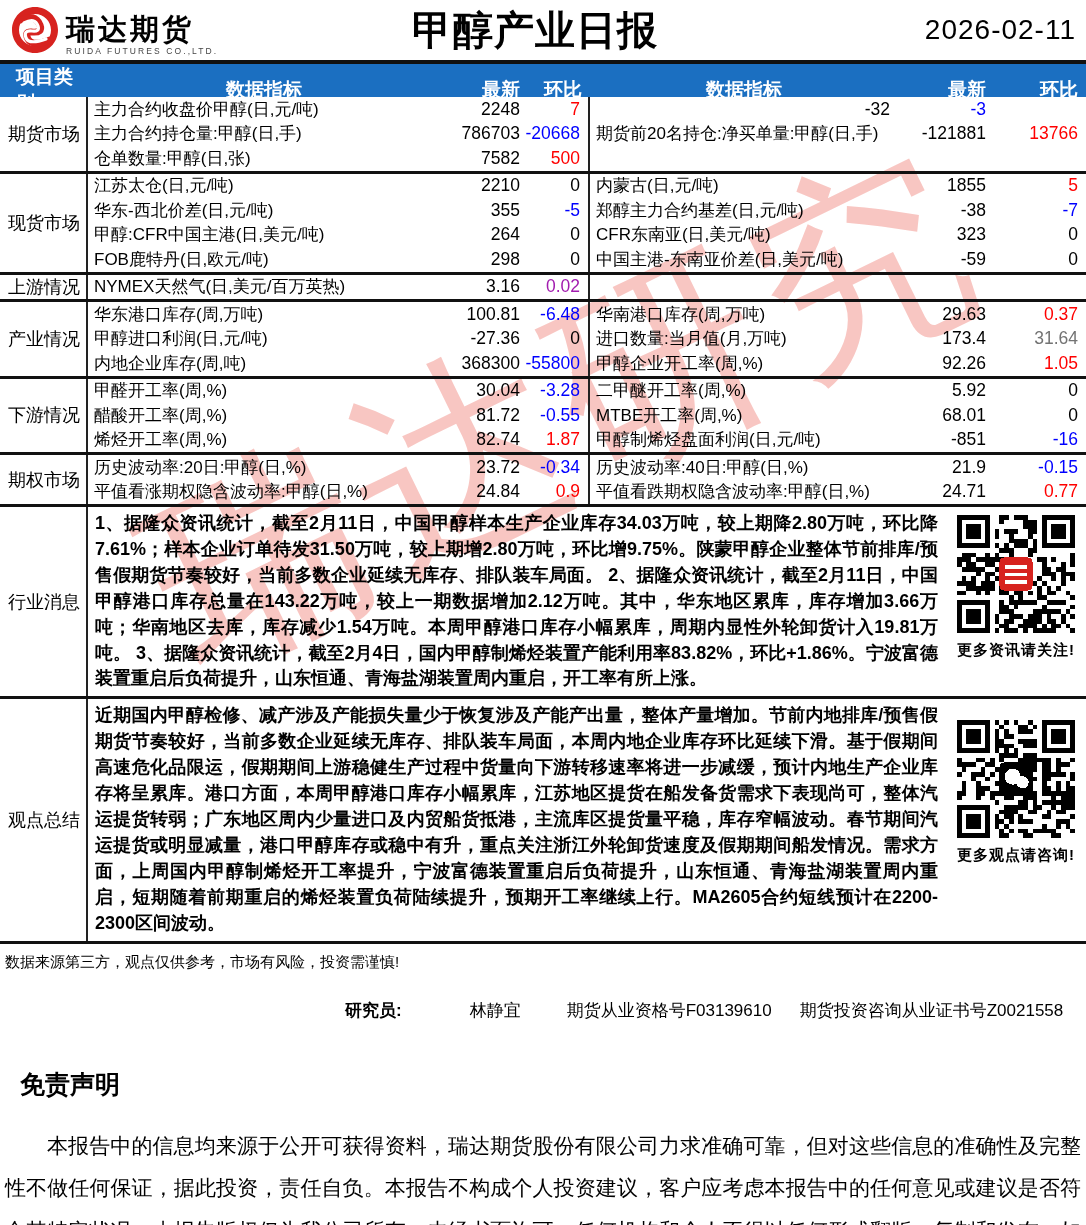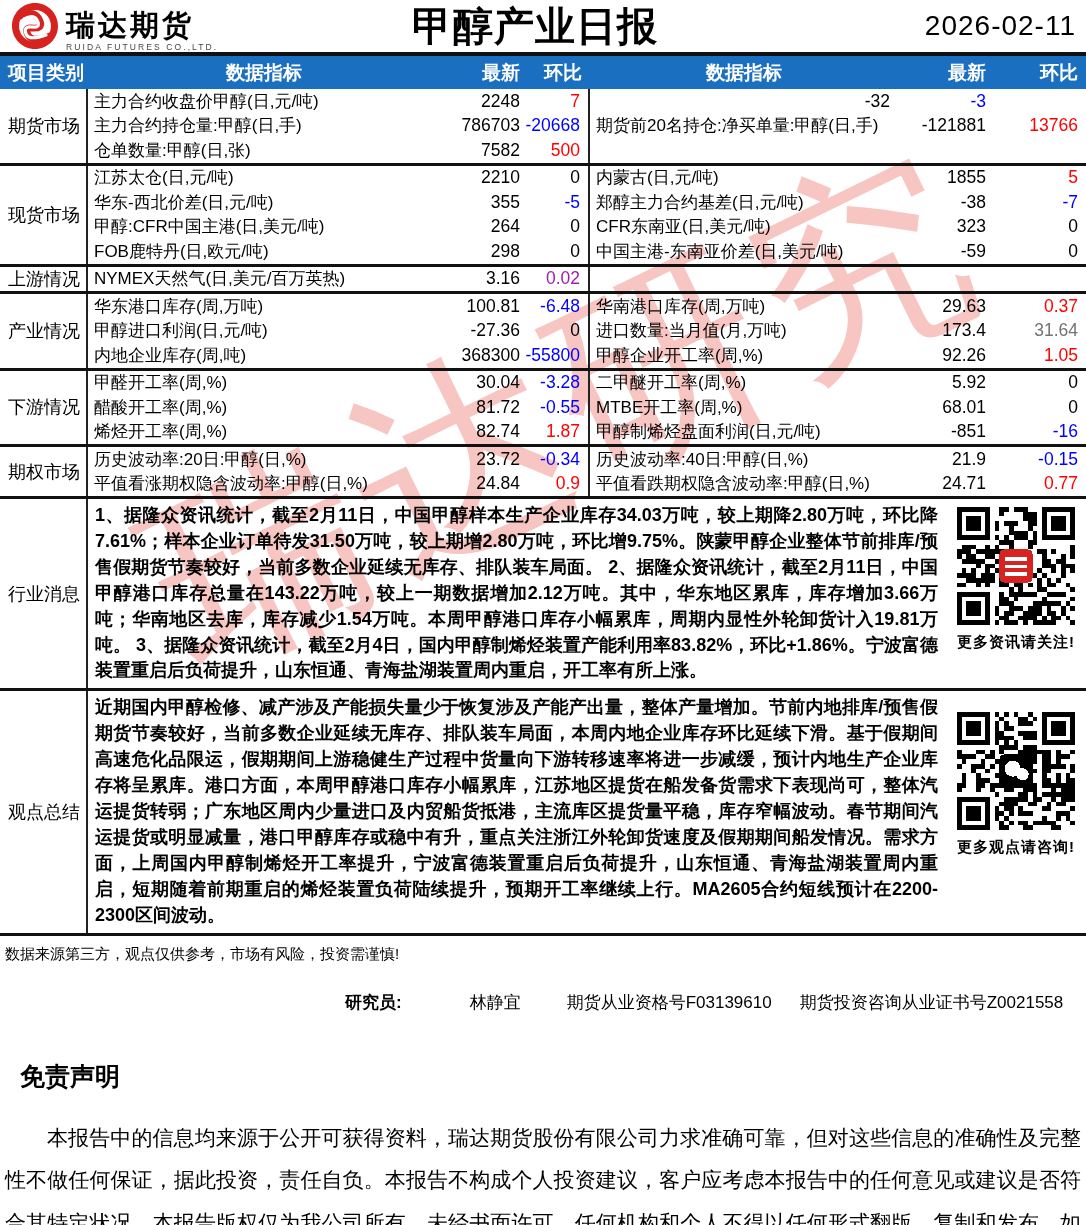--- a/index.html
+++ b/index.html
@@ -8,34 +8,34 @@
   .page { position:relative; width:1086px; height:1225px; margin:0 auto; background:#fff; overflow:hidden; }
 
   
   .watermark { position:absolute; left:115px; top:505px; font-size:212px; line-height:1.05;
                color:rgba(236,104,95,0.38); transform:rotate(-26deg); transform-origin:0 0;
                white-space:nowrap; letter-spacing:10px; z-index:1; pointer-events:none; font-weight:400; }
 
   .content { position:relative; z-index:2; }
 
   
-  .hdr { position:relative; display:flex; align-items:center; height:56px; padding:0 10px;
+  .hdr { position:relative; display:flex; align-items:center; height:64px; padding:0 10px;
          border-bottom:4px solid #111; background:transparent; }
   .brand { display:flex; align-items:flex-end; gap:6px; }
   .brand svg { display:block; }
   .brand-txtcol { display:flex; flex-direction:column; line-height:1; }
   .brand-name { font-size:29px; font-weight:bold; letter-spacing:3px; }
   .brand-sub { font-size:8.5px; letter-spacing:2.1px; color:#444; margin-top:3px; }
   .doc-title { position:absolute; left:0; right:16px; text-align:center; font-size:40px; font-weight:bold; letter-spacing:1px; }
   .doc-date { margin-left:auto; font-size:28px; letter-spacing:1px; position:relative; }
 
   
   .cols { display:grid; grid-template-columns:88px 352px 88px 62px 308px 96px 92px;
           background:#1b6fc1; color:#fff; height:33px; align-items:center; font-weight:bold; font-size:19px; }
-  .cols .c-cat { padding-left:8px; }
+  .cols .c-cat { padding-left:16px; }
   .cols .c-ind { text-align:center; }
   .cols .c-num { text-align:right; padding-right:8px; }
 
   
   .section { display:flex; border-bottom:3px solid #111; }
   .cat-cell { width:88px; flex:0 0 88px; border-right:2px solid #222; display:flex; align-items:center;
               padding-left:8px; font-size:18px; }
   .rowswrap { flex:1; }
   .drow { display:grid; grid-template-columns:352px 88px 62px 308px 96px 92px; height:24.5px;
           align-items:center; font-size:17px; }

